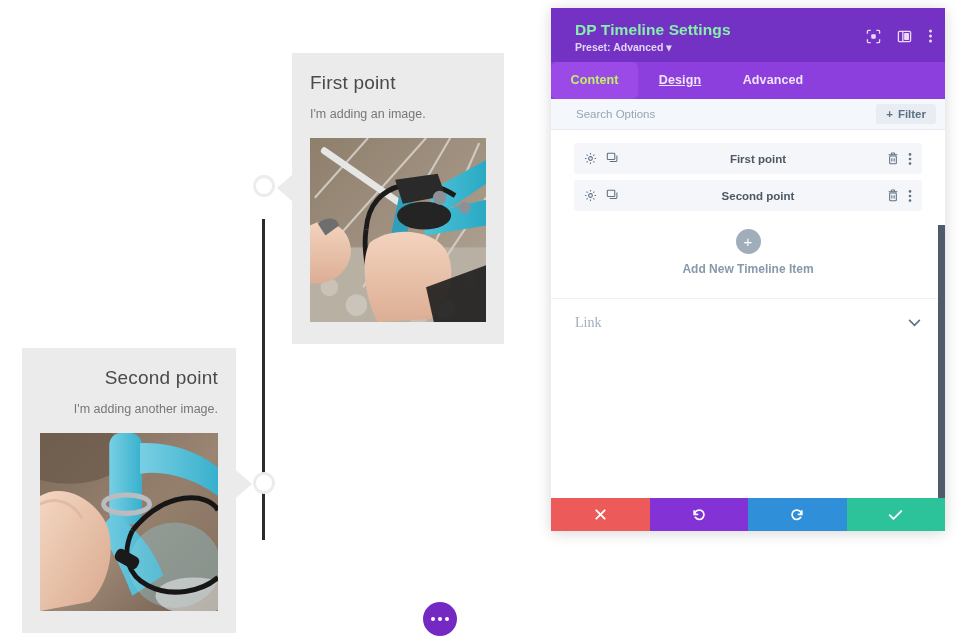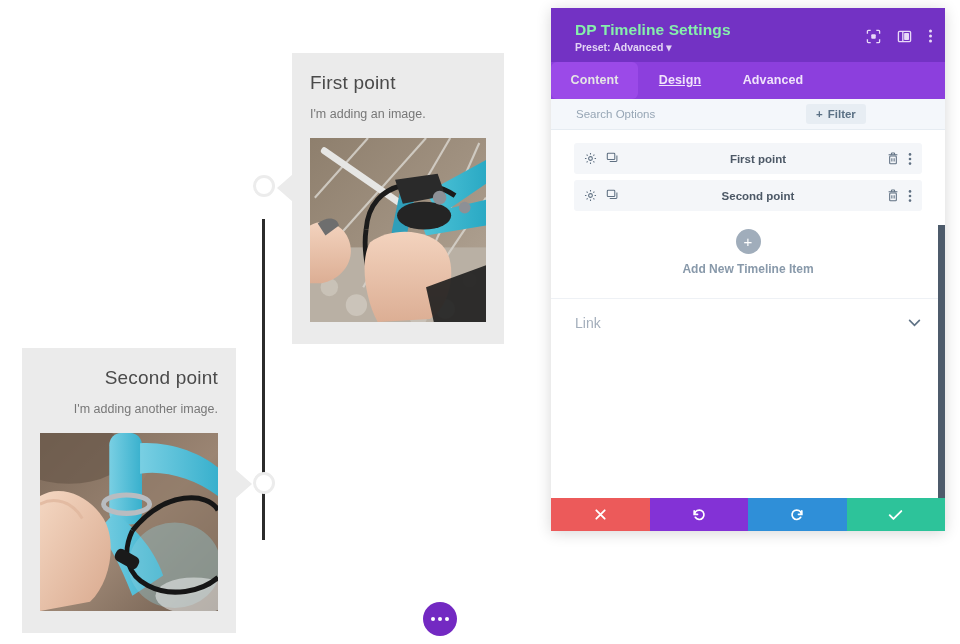--- a/index.html
+++ b/index.html
@@ -97,26 +97,26 @@
   .tabs {
     display: flex; background: #8c3fdd; flex: 0 0 auto;
   }
   .tab {
     padding: 11px 0 12px 0; color: #f0e3fb; font-size: 12.5px; font-weight: bold;
     cursor: pointer; text-align: center; letter-spacing: .1px;
   }
   .tab.t-content { width: 87px; }
   .tab.t-design  { width: 84px; text-decoration: underline; }
   .tab.t-advanced{ width: 102px; }
-  .tab.active { background: #9b4ae8; color: #e5e5e5; border-radius: 6px; }
+  .tab.active { background: #9b4ae8; color: #bef264; border-radius: 6px; }
 
   .searchbar {
-    display: flex; align-items: center; justify-content: flex-start;
+    display: flex; align-items: center; justify-content: space-between;
     background: #f4f7fb; border-bottom: 1px solid #e6ecf2;
-    padding: 0 9px 0 25px; height: 31px; flex: 0 0 auto;
+    padding: 0 9px 0 25px; height: 31px; flex: 0 0 auto; gap: 20px;
   }
   .search-input {
     border: none; background: transparent; outline: none;
     font-family: "Liberation Sans", sans-serif;
     font-size: 11.5px; color: #8b9bab; width: 230px; padding: 0;
   }
   .search-input::placeholder { color: #97a6b5; }
   .filter-btn {
     background: #e7edf3; border: none; border-radius: 3px;
     color: #5b7185; font-size: 11.5px; font-weight: bold;
@@ -148,20 +148,21 @@
     width: 25px; height: 25px; border-radius: 50%; background: #a0adbb;
     display: inline-flex; align-items: center; justify-content: center;
     color: #fff; font-size: 15px; line-height: 1; margin-bottom: 8px;
   }
   .add-label { font-size: 12px; font-weight: bold; color: #8899aa; }
 
   .acc-row {
     display: flex; align-items: center; justify-content: space-between;
     padding: 0 24px; height: 48px; border-top: 1px solid #eef1f5;
     cursor: pointer;
+    font-family: Liberation Serif, serif;
   }
   .acc-label { font-size: 14px; color: #a3aebb; }
   .acc-chevron { color: #5f7285; line-height: 0; }
 
   .credit {
     border-top: 1px solid #eef1f5; text-align: center;
     padding: 16px 0 17px 0; font-size: 11.5px; color: #4f6b8a; font-weight: bold;
   }
   .credit .brand { color: #4f8fd4; }
   .credit .by { color: #3a3a3a; font-weight: bold; }

